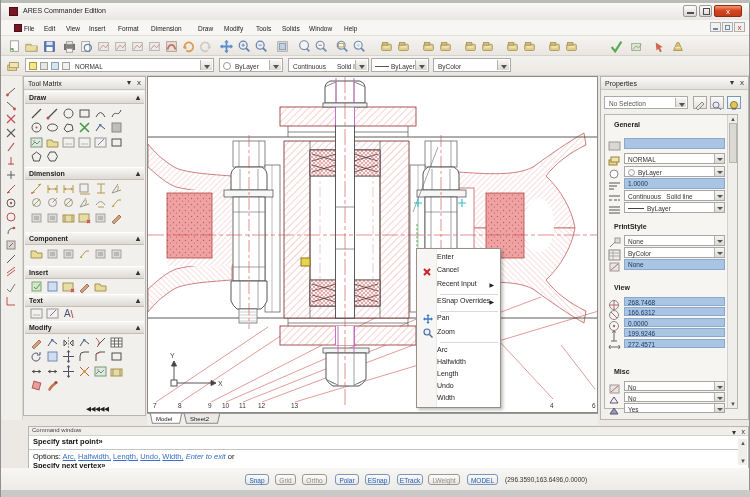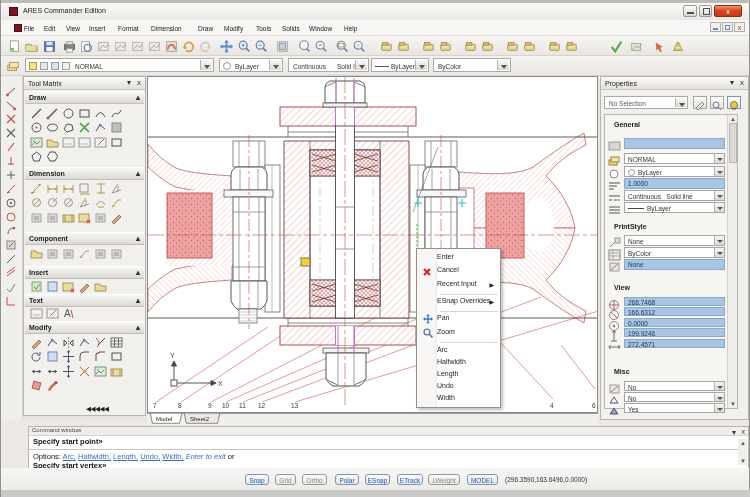--- a/index.html
+++ b/index.html
@@ -883,21 +883,21 @@
         </span></div>
     </div>
   <div id="cmdwin">
     <div id="cmdhead">Command window
       <span class="abs" style="right:12px;top:1px;font-size:8px;color:#333;">▾</span>
       <span class="abs" style="right:3px;top:1px;font-size:7px;color:#333;">x</span>
     </div>
     <div class="abs" style="left:4px;top:10px;font-size:7.5px;font-weight:bold;color:#111;">Specify start point»</div>
     <div class="abs" style="left:0;top:22px;width:710px;height:1px;background:#c8c5c0;"></div>
     <div class="abs" style="left:4px;top:25px;font-size:7.5px;color:#111;">Options: <span style="color:#3a6ec8;text-decoration:underline;">Arc,</span> <span style="color:#3a6ec8;text-decoration:underline;">Halfwidth,</span> <span style="color:#3a6ec8;text-decoration:underline;">Length,</span> <span style="color:#3a6ec8;text-decoration:underline;">Undo,</span> <span style="color:#3a6ec8;text-decoration:underline;">Width,</span> <span style="color:#3a6ec8;font-style:italic;">Enter to exit</span> or</div>
-    <div class="abs" style="left:4px;top:34px;font-size:7.5px;font-weight:bold;color:#111;">Specify start vertex»</div>
+    <div class="abs" style="left:4px;top:34px;font-size:7.5px;font-weight:bold;color:#111;">Specify next vertex»</div>
     <div class="abs" style="right:1px;top:12px;width:9px;height:26px;background:#f0eeea;">
       <span class="abs" style="left:2px;top:1px;font-size:6px;color:#555;">▲</span>
       <span class="abs" style="left:2px;bottom:1px;font-size:6px;color:#555;">▼</span>
     </div>
   </div>
   <div id="statusbar">
     <div class="sbtn on" style="left:244px;width:24px;">Snap</div>
     <div class="sbtn off" style="left:274px;width:21px;">Grid</div>
     <div class="sbtn off" style="left:301px;width:25px;">Ortho</div>
     <div class="sbtn on" style="left:334px;width:24px;">Polar</div>

